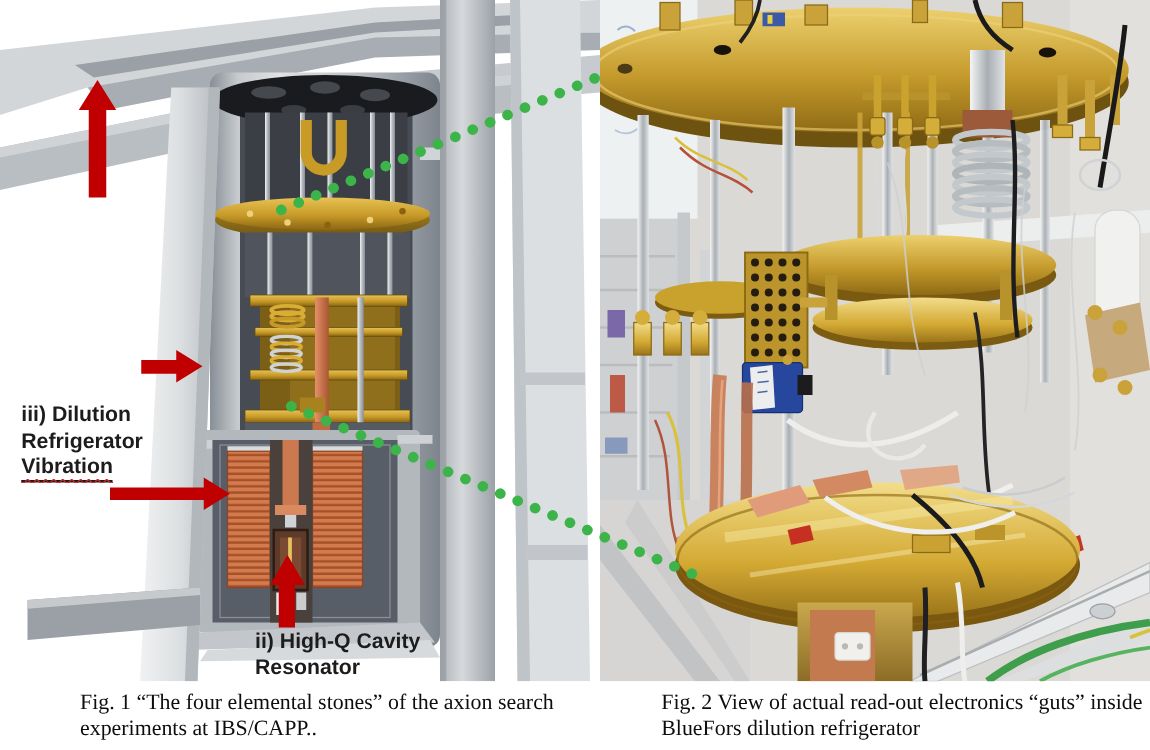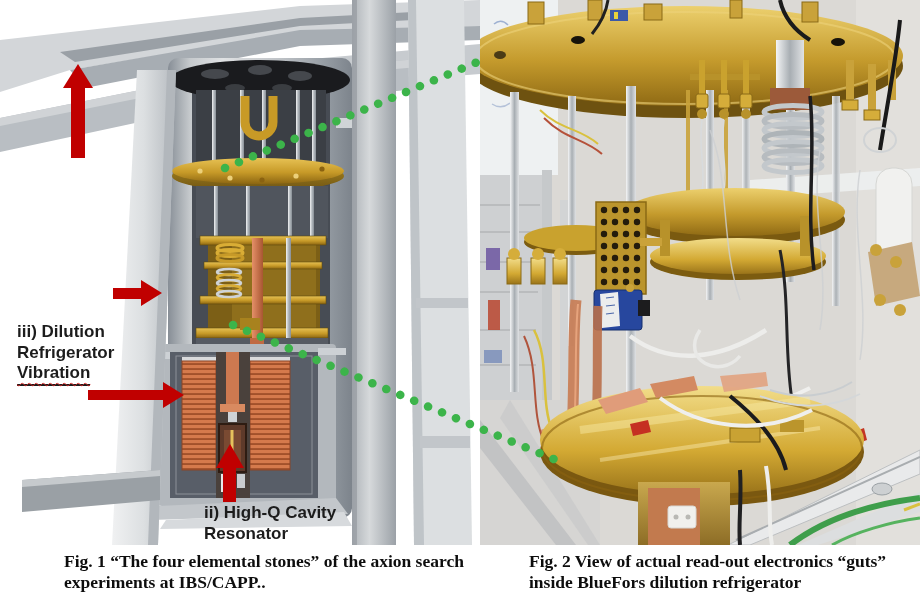--- a/index.html
+++ b/index.html
@@ -11,21 +11,21 @@
   #overlay{position:absolute;left:0;top:0;width:920px;height:545px;pointer-events:none;}
   .ann{position:absolute;font-weight:bold;font-size:17px;line-height:1.22;color:#1c1c1c;
        font-family:"Liberation Sans",sans-serif;}
   #ann-stand{left:16px;top:162px;width:146px;}
   #ann-fridge{left:17px;top:278px;width:126px;margin-top:44px;}
   #ann-magnet{left:16px;top:372px;width:110px;}
   #ann-cavity{left:184px;top:503px;width:158px;margin-left:20px;}
   .uline{display:inline-block;border-bottom:2px solid #1c1c1c;
          text-decoration:underline wavy #cc2222 1px;text-underline-offset:4px;}
   .caption{position:absolute;font-family:"Liberation Serif",serif;font-size:17.5px;
-           line-height:1.18;color:#0d0d0d;font-weight:bold;}
+           line-height:1.18;color:#0d0d0d;}
   #cap1{left:64px;top:551px;width:404px;}
   #cap2{left:529px;top:551px;width:402px;}
 </style>
 </head>
 <body>
 
 <div id="stage">
 
   <div class="panel" id="left-panel">
     <svg width="480" height="545" viewBox="0 0 480 545">

